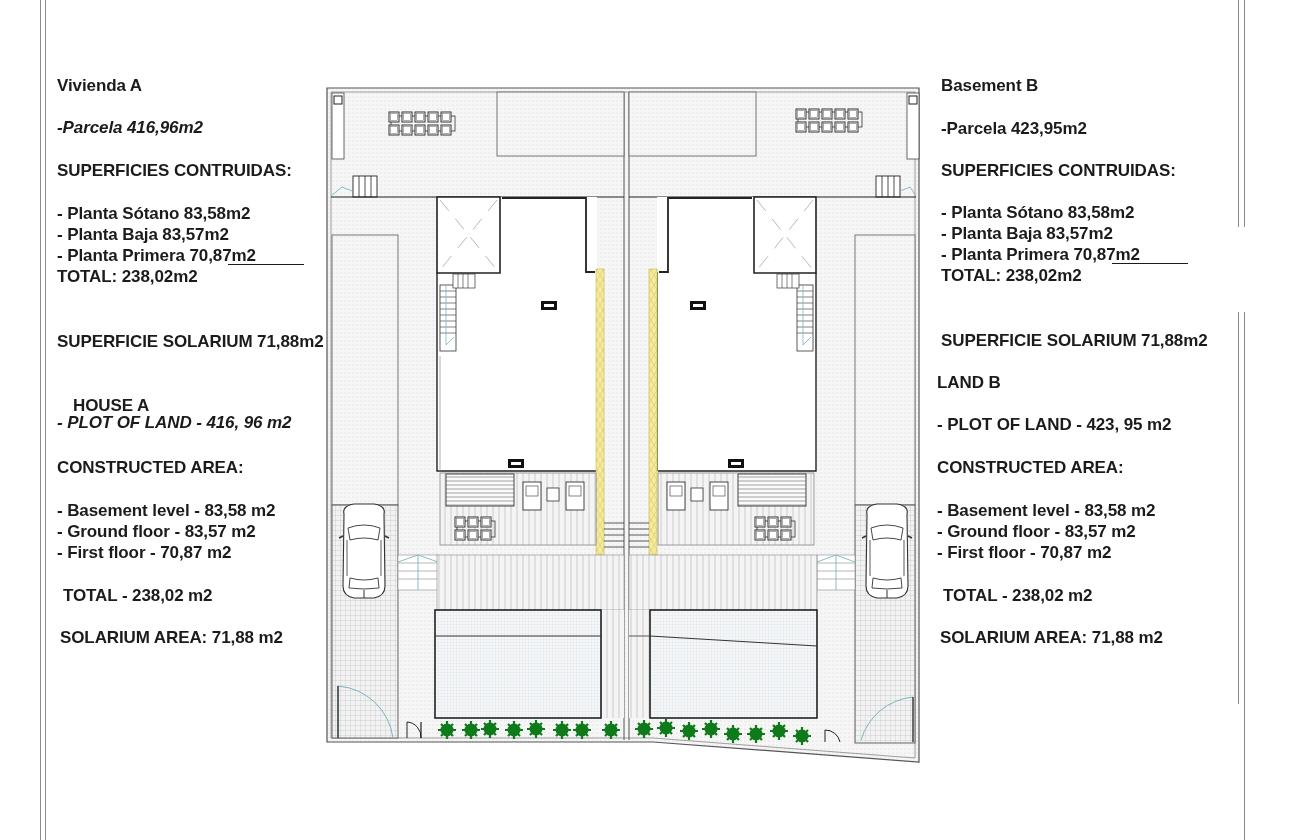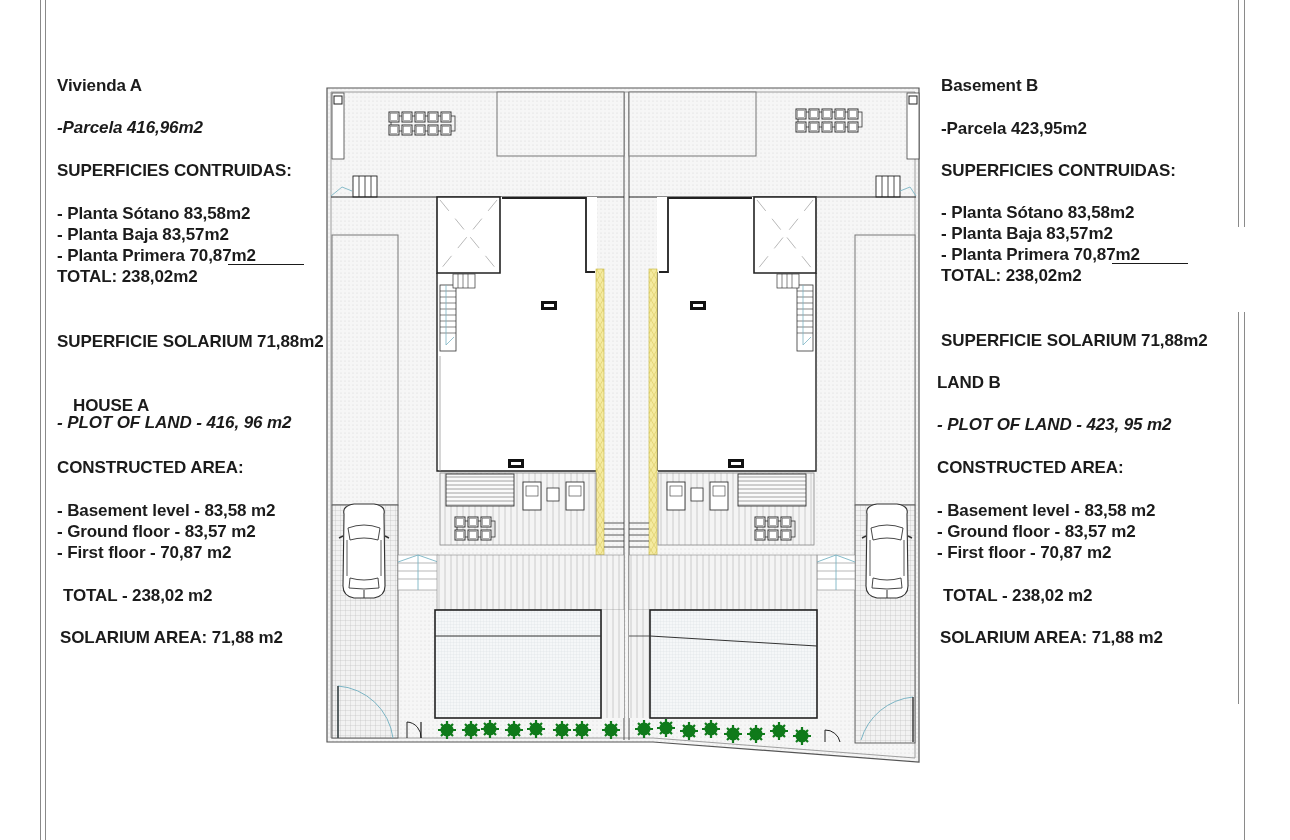--- a/index.html
+++ b/index.html
@@ -52,21 +52,21 @@
   <div class="txt" style="left:941px;top:118px;">-Parcela 423,95m2</div>
   <div class="txt" style="left:941px;top:160px;">SUPERFICIES CONTRUIDAS:</div>
   <div class="txt" style="left:941px;top:202px;">- Planta Sótano 83,58m2</div>
   <div class="txt" style="left:941px;top:223px;">- Planta Baja 83,57m2</div>
   <div class="txt under" style="left:941px;top:244px;">- Planta Primera 70,87m2</div>
   <div class="ul-line" style="left:1112px;top:263px;width:76px;"></div>
   <div class="txt" style="left:941px;top:265px;">TOTAL: 238,02m2</div>
   <div class="txt" style="left:941px;top:330px;">SUPERFICIE SOLARIUM 71,88m2</div>
 
   <div class="txt" style="left:937px;top:372px;">LAND B</div>
-  <div class="txt" style="left:937px;top:414px;font-style:italic;">- PLOT OF LAND - 423, 95 m2</div>
+  <div class="txt" style="left:937px;top:414px;">- PLOT OF LAND - 423, 95 m2</div>
   <div class="txt" style="left:937px;top:457px;">CONSTRUCTED AREA:</div>
   <div class="txt" style="left:937px;top:500px;">- Basement level - 83,58 m2</div>
   <div class="txt" style="left:937px;top:521px;">- Ground floor - 83,57 m2</div>
   <div class="txt" style="left:937px;top:542px;">- First floor - 70,87 m2</div>
   <div class="txt" style="left:943px;top:585px;">TOTAL - 238,02 m2</div>
   <div class="txt" style="left:940px;top:627px;">SOLARIUM AREA: 71,88 m2</div>
 </div>
 
 <svg id="plan" width="610" height="690" viewBox="320 80 610 690" xmlns="http://www.w3.org/2000/svg">
   <defs>

